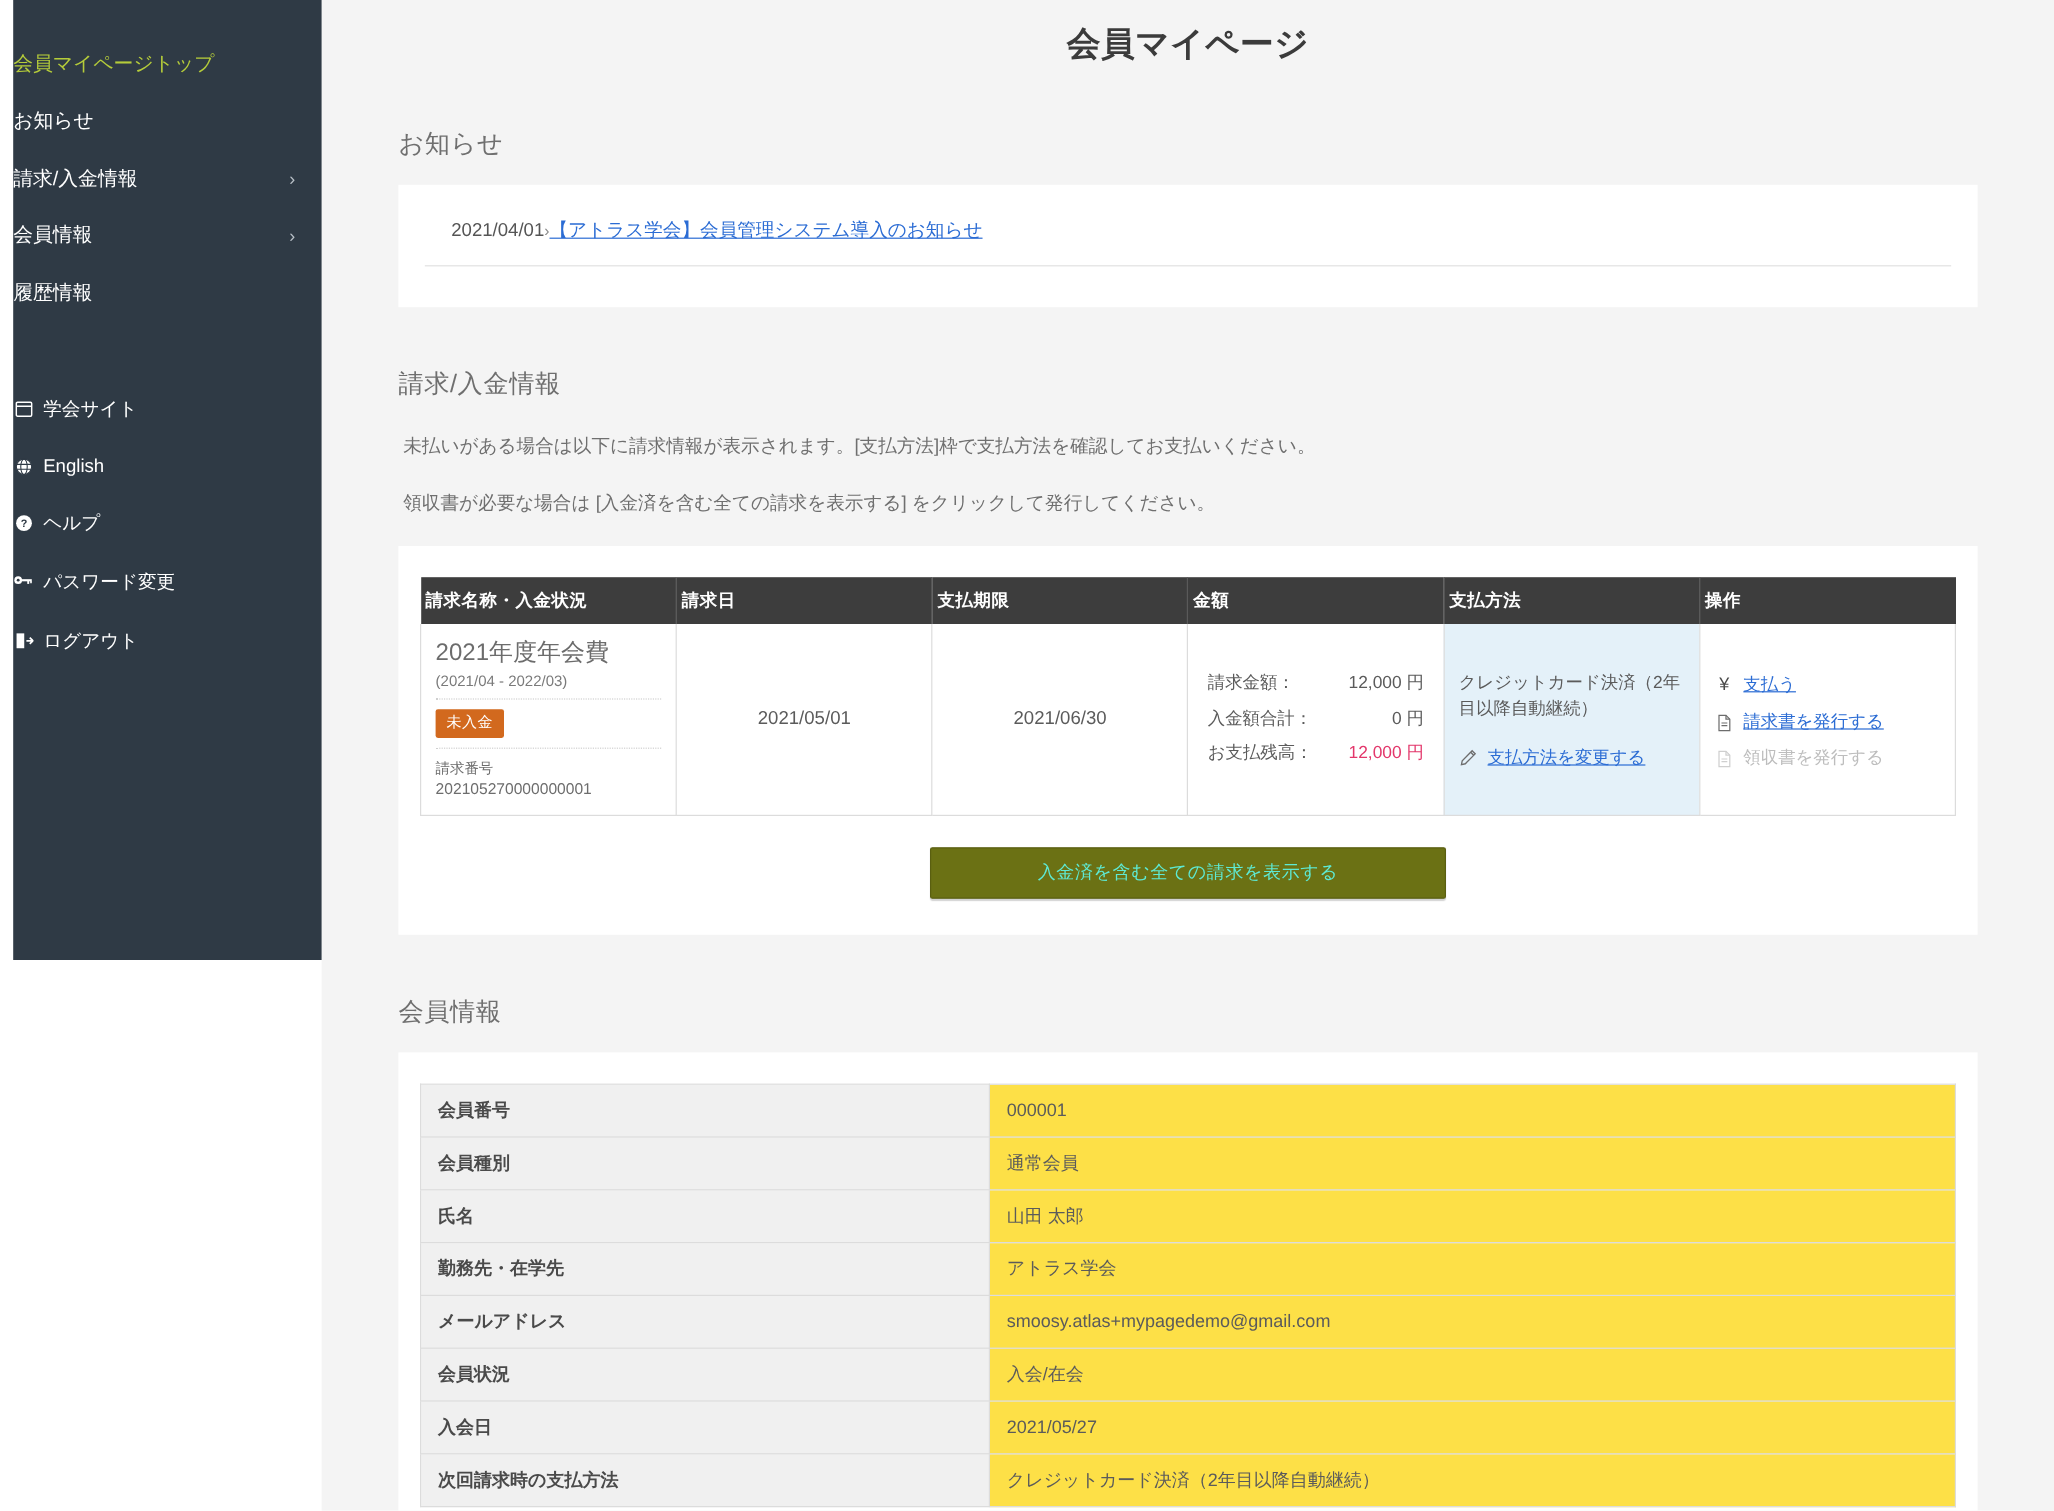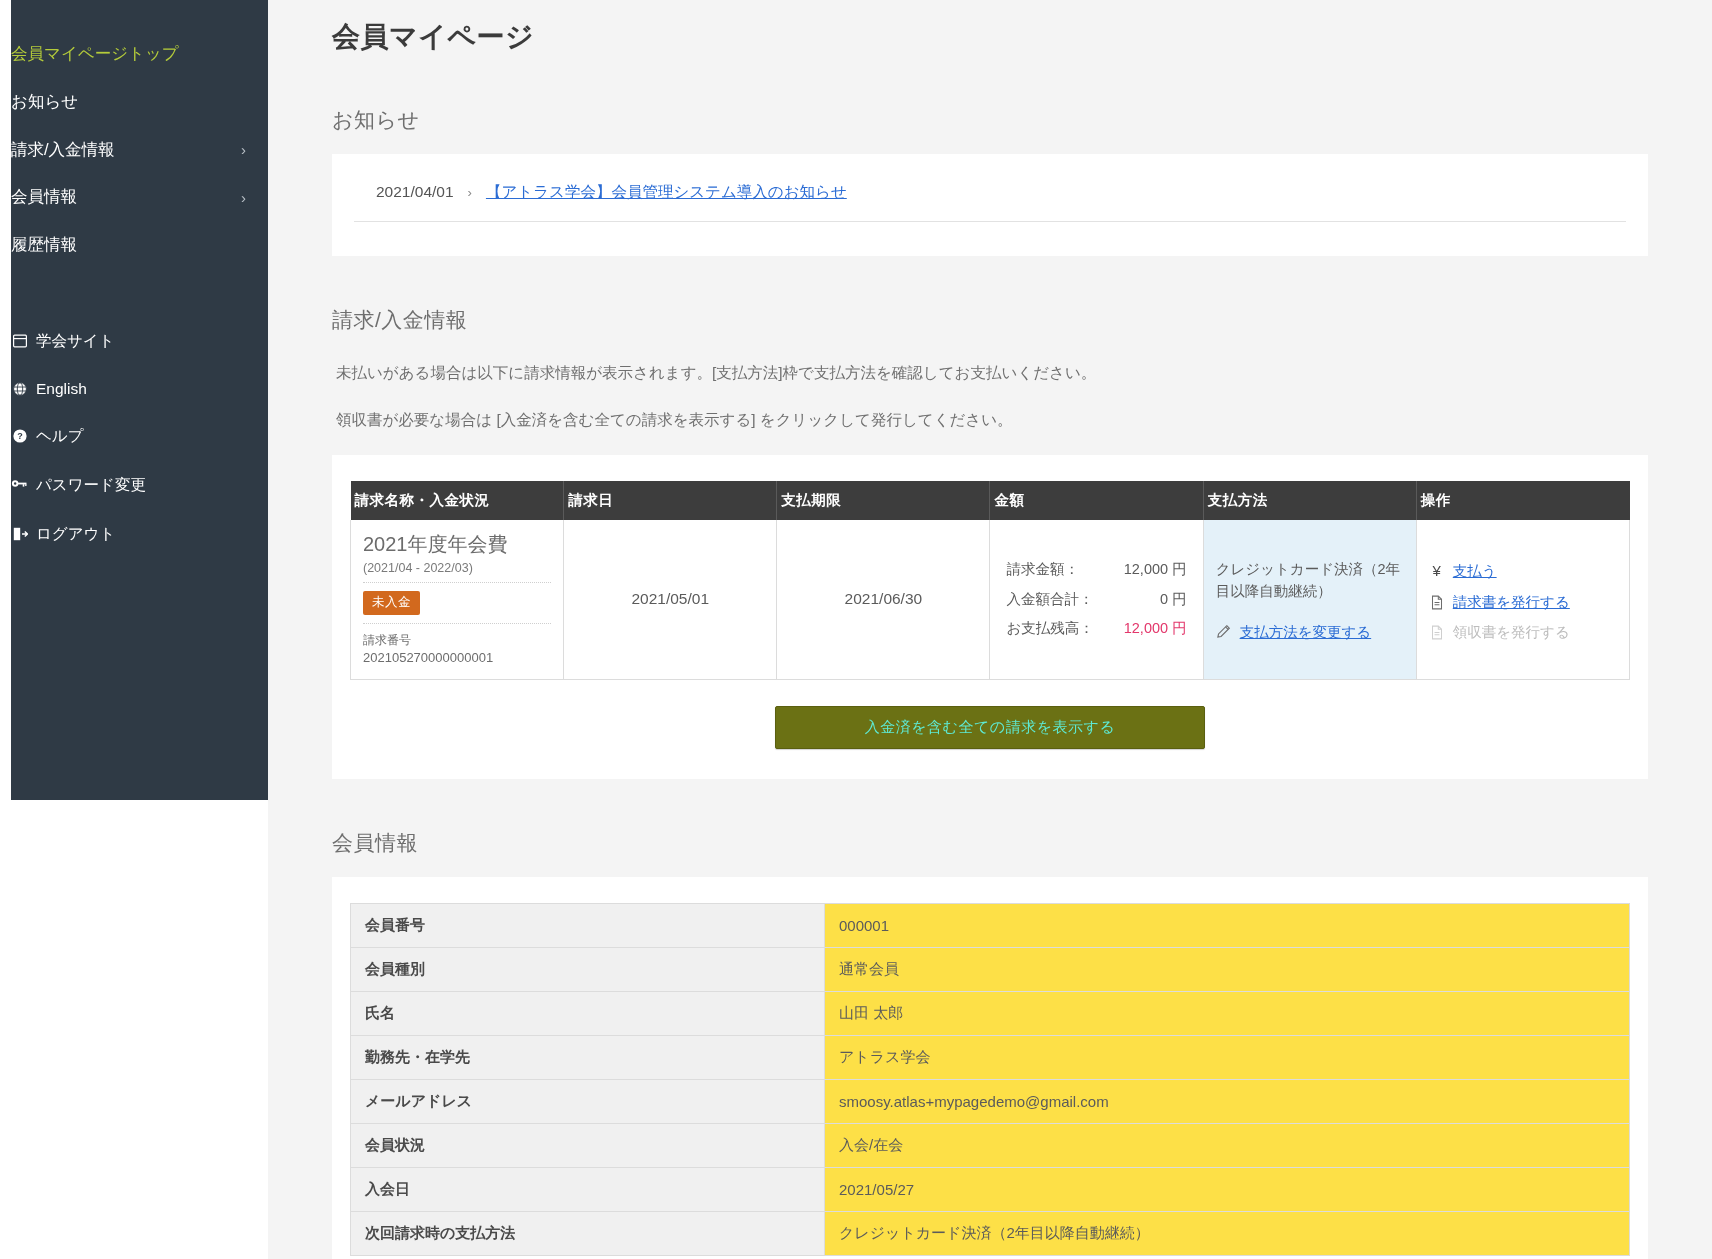--- a/index.html
+++ b/index.html
@@ -82,38 +82,38 @@
   }
   .main-inner {
     padding: 0 64px 0 64px;
   }
   h1.page-title {
     font-size: 28px;
     font-weight: bold;
     color: #3b3b3b;
     margin: 18px 0 0 0;
     letter-spacing: 0.5px;
+    text-align: center;
   }
   h2.section-title {
     font-size: 21px;
     font-weight: 400;
     color: #6f6f6f;
     margin: 50px 0 0 0;
     letter-spacing: 0.5px;
   }
   .card {
     background: #ffffff;
     margin-top: 20px;
     padding: 24px 22px 26px 22px;
   }
   .notice-card { padding: 28px 22px 34px 22px; }
   .notice-row {
     display: flex;
     align-items: baseline;
-    gap: 14px;
     font-size: 15.5px;
     color: #555;
     padding: 0 0 18px 22px;
     border-bottom: 1px solid #e2e2e2;
   }
   .notice-date { color: #555; }
   .notice-arrow { color: #8a8a8a; font-size: 13px; }
   .notice-link {
     color: #2b6cd4;
     text-decoration: underline;

